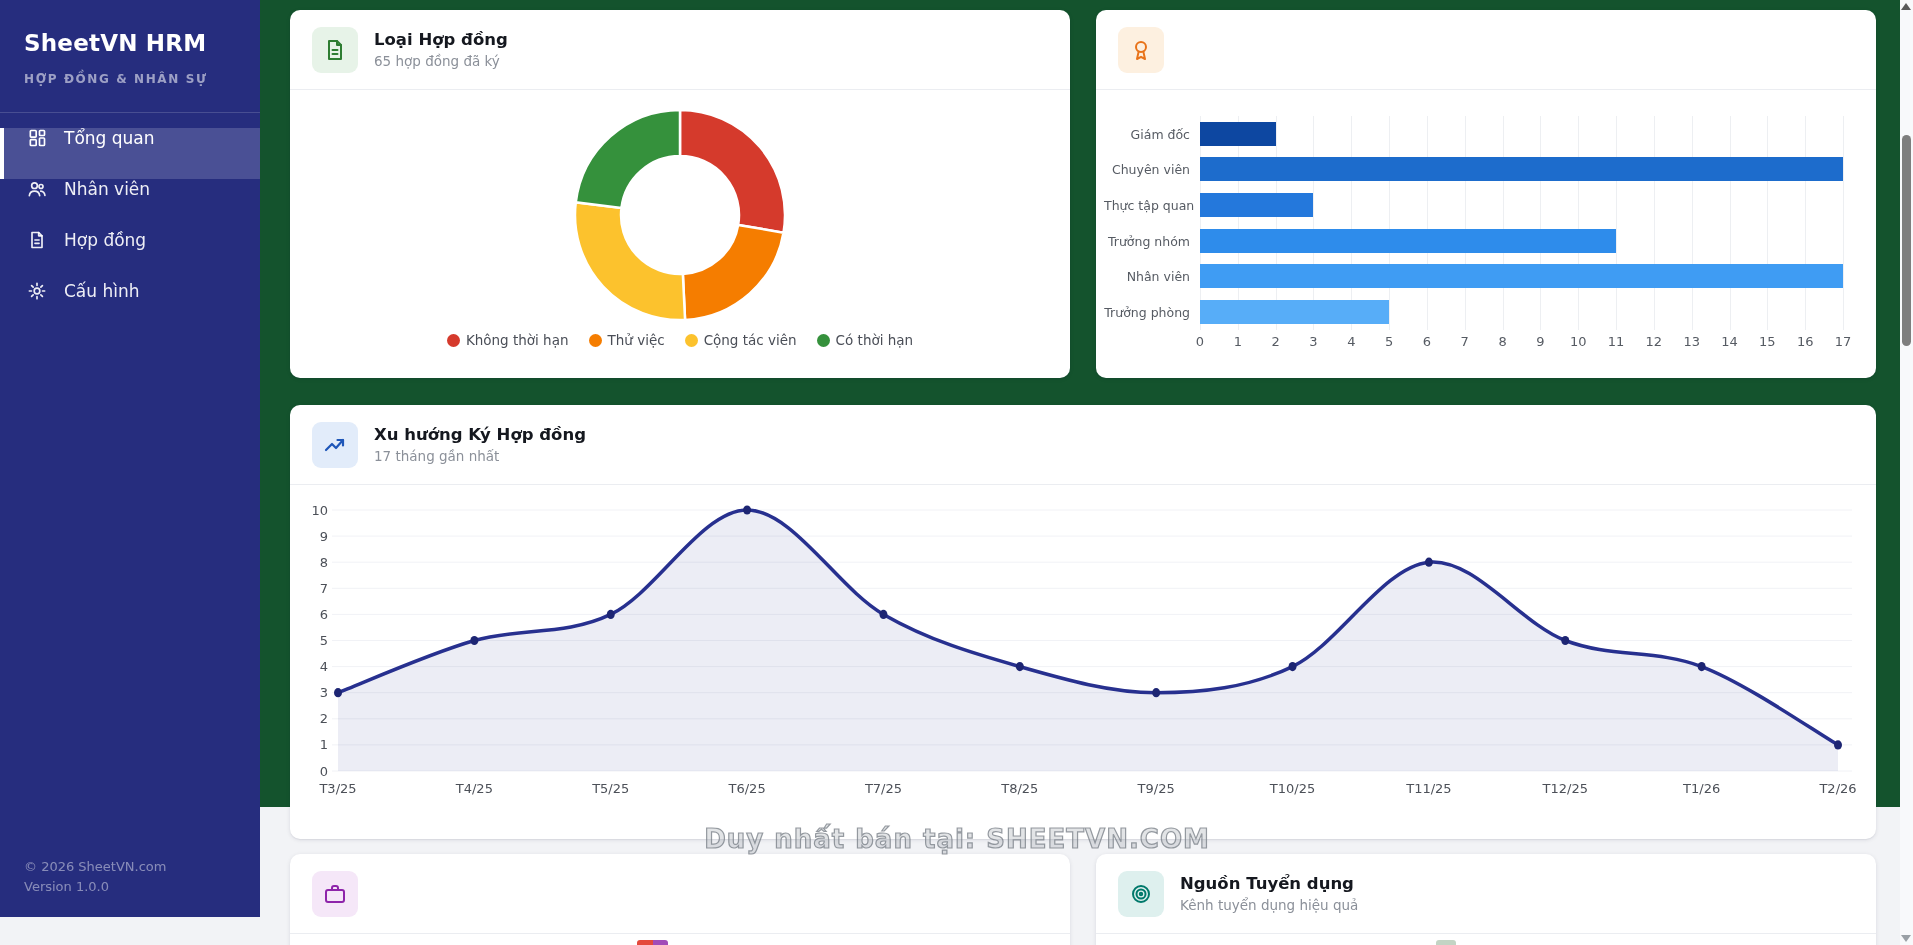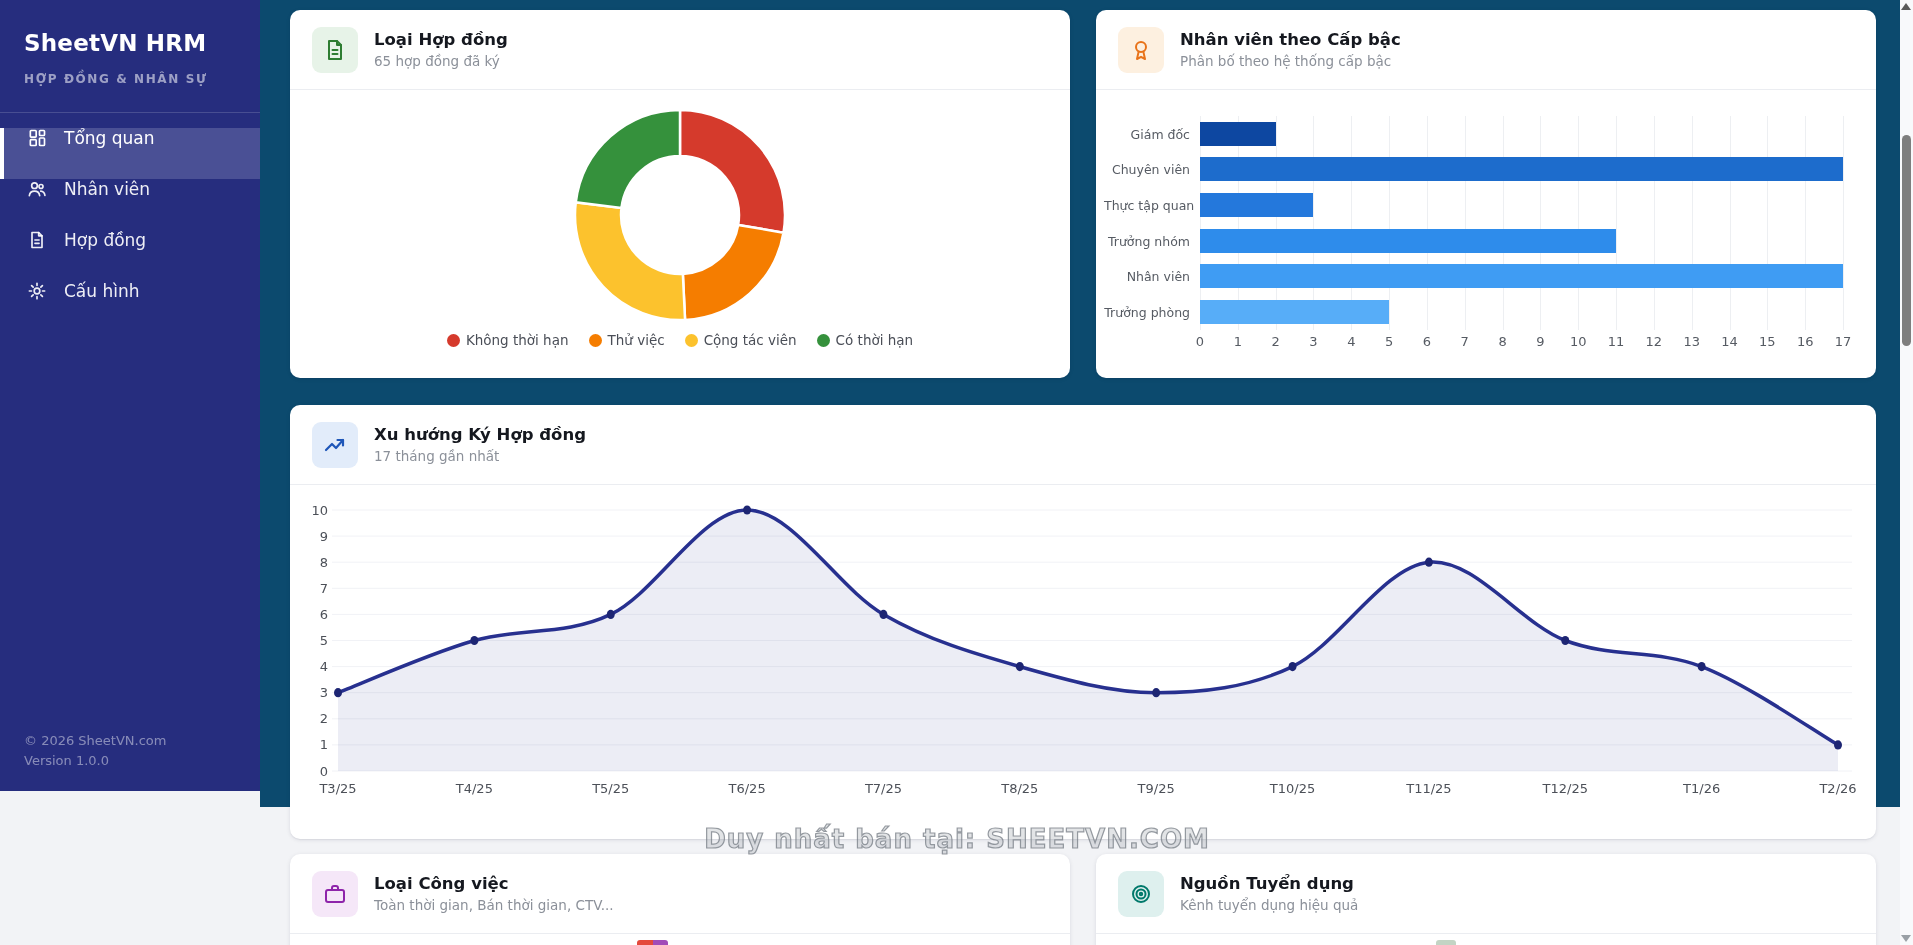--- a/index.html
+++ b/index.html
@@ -1,32 +1,32 @@
 <!DOCTYPE html>
 <html><head>
 <meta charset="utf-8">
 <style>
   * { margin:0; padding:0; box-sizing:border-box; }
   html,body { width:1913px; height:945px; overflow:hidden; }
   body { font-family:"DejaVu Sans","Liberation Sans",sans-serif; background:#f2f3f6; position:relative; }
 
   
-  .sidebar { position:absolute; left:0; top:0; width:260px; height:791px; background:#262d7e; color:#fff; z-index:10; }
+  .sidebar { position:absolute; left:0; top:0; width:260px; height:917px; background:#262d7e; color:#fff; z-index:10; }
   .brand { padding:30px 24px 0 24px; font-size:23px; font-weight:bold; letter-spacing:.2px; }
   .brand-sub { padding:16px 24px 0 24px; font-size:12px; font-weight:bold; letter-spacing:1.6px; color:rgba(255,255,255,.55); }
   .side-divider { margin-top:26px; border-top:1px solid rgba(255,255,255,.16); }
   .side-nav { margin-top:15px; }
   .side-item { position:relative; height:51px; display:flex; align-items:flex-start; padding-left:27px; gap:17px; font-size:17px; color:rgba(255,255,255,.92); cursor:pointer; }
   .side-item .mi { width:20px; height:20px; display:flex; }
   .side-item.active { background:#4a5095; color:#fff; }
   .side-item.active::before { content:""; position:absolute; left:0; top:0; bottom:0; width:4px; background:#fff; }
   .side-footer { position:absolute; left:24px; bottom:20px; font-size:13px; line-height:1.55; color:rgba(255,255,255,.45); }
 
   
-  .main { position:absolute; left:260px; top:0; right:0; height:807px; background:#0c4a6e; }
+  .main { position:absolute; left:260px; top:0; right:0; height:807px; background:#14532d; }
   .card { position:absolute; background:#fff; border-radius:10px; box-shadow:0 1px 4px rgba(20,24,50,.10),0 1px 1px rgba(20,24,50,.05); }
   #card-contract { left:30px;  top:10px;  width:780px;  height:368px; }
   #card-rank     { left:836px; top:10px;  width:780px;  height:368px; }
   #card-trend    { left:30px;  top:405px; width:1586px; height:434px; }
   #card-jobtype  { left:30px;  top:854px; width:780px;  height:180px; }
   #card-source   { left:836px; top:854px; width:780px;  height:180px; }
 
   .card-head { height:80px; display:flex; align-items:center; gap:16px; padding:0 22px; border-bottom:1px solid #ebedf1; }
   .icon-box { width:46px; height:46px; border-radius:9px; display:flex; align-items:center; justify-content:center; flex:none; }
   .ib-green  { background:#e7f3e8; color:#2e7d32; }
@@ -162,24 +162,20 @@
       </div>
   </section>
 
   <section class="card" id="card-rank">
     <div class="card-head">
       <div class="icon-box ib-orange">
         <svg viewBox="0 0 24 24" width="24" height="24" fill="none" stroke="currentColor" stroke-width="2" stroke-linecap="round" stroke-linejoin="round">
             <circle cx="12" cy="9" r="5"></circle>
             <path d="M9.7 13.4L8 21l4-2.2L16 21l-1.7-7.6"></path>
           </svg>
-      </div>
-      <div>
-        <div class="c-title">Nhân viên theo Cấp bậc</div>
-        <div class="c-sub">Phân bố theo hệ thống cấp bậc</div>
       </div>
     </div>
     <div class="bar-body" id="bar-body">
       <div class="bar-grid" id="bar-grid">
           <div class="vline" style="left: 0%;"></div>
           <div class="vline" style="left: 5.88235%;"></div>
           <div class="vline" style="left: 11.7647%;"></div>
           <div class="vline" style="left: 17.6471%;"></div>
           <div class="vline" style="left: 23.5294%;"></div>
           <div class="vline" style="left: 29.4118%;"></div>
@@ -311,24 +307,20 @@
   </section>
 
   <section class="card" id="card-jobtype">
     <div class="card-head">
       <div class="icon-box ib-purple">
         <svg viewBox="0 0 24 24" width="24" height="24" fill="none" stroke="currentColor" stroke-width="2" stroke-linecap="round" stroke-linejoin="round">
             <rect x="3" y="8" width="18" height="12" rx="2"></rect>
             <path d="M9 8V6a2 2 0 012-2h2a2 2 0 012 2v2"></path>
           </svg>
       </div>
-      <div>
-        <div class="c-title">Loại Công việc</div>
-        <div class="c-sub">Toàn thời gian, Bán thời gian, CTV...</div>
-      </div>
     </div>
     <div class="sliver" style="left:347px">
       <span style="width:16px;background:#e4493c;border-radius:3px 0 0 0"></span>
       <span style="width:15px;background:#a14bb8;border-radius:0 3px 0 0"></span>
     </div>
   </section>
 
   <section class="card" id="card-source">
     <div class="card-head">
       <div class="icon-box ib-teal">

